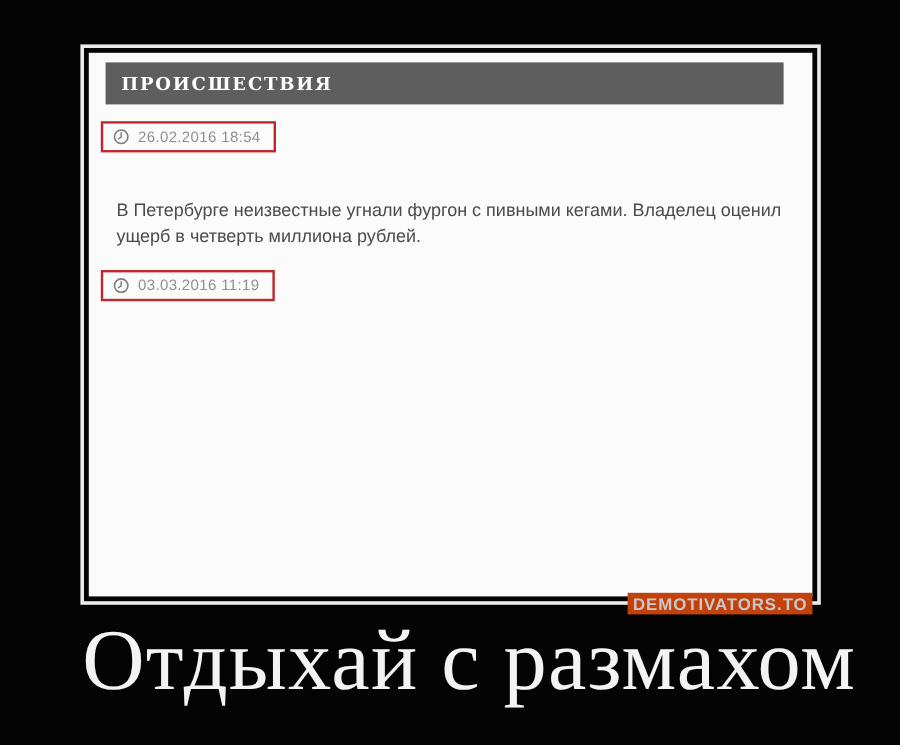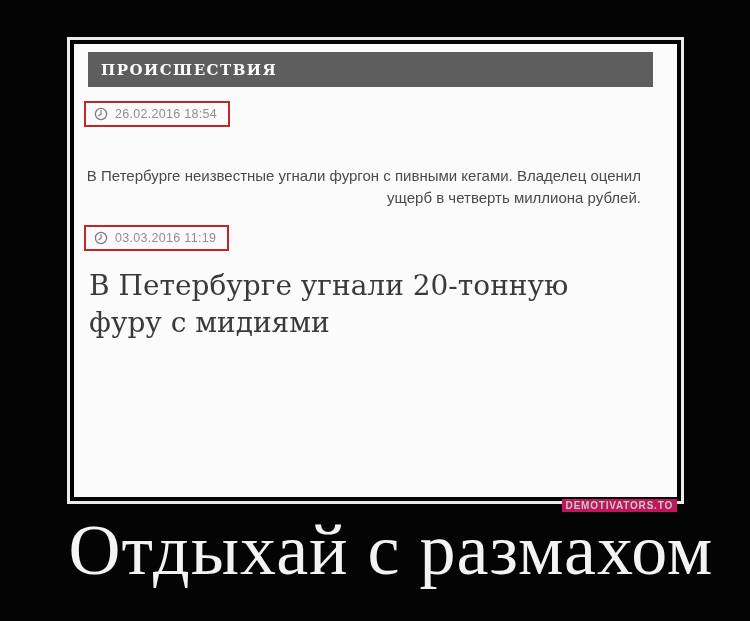--- a/index.html
+++ b/index.html
@@ -68,35 +68,34 @@
     margin: 16px 0 0 15px;
     font-family: "DejaVu Serif", serif;
     font-weight: 400;
     font-size: 28px;
     line-height: 37px;
     color: var(--headline-text, #3a3a3a);
   }
   h1.headline.first { white-space: nowrap; }
   h1.headline.two-line { max-width: 500px; }
   p.summary {
-    margin: 38px 0 0 5px;
+    margin: 38px 0 0 23px;
     max-width: 562px;
     font-size: 15px;
     line-height: 22px;
     color: var(--summary-text, #4b4b4b);
-    text-align: right;
   }
   p.summary.last { margin-top: 34px; max-width: 568px; }
   .watermark {
     position: absolute;
     right: 4px;
     bottom: -11px;
-    background: #be185d;
+    background: #c2410c;
     color: #c9c9c9;
-    font-size: 10px;
+    font-size: 14px;
     font-weight: bold;
     letter-spacing: 0.8px;
     padding: 1px 4px;
     font-family: "Liberation Sans", sans-serif;
     margin-left: 48px;
   }
   .caption {
     position: absolute;
     top: 511px;
     left: 16px;
@@ -133,21 +132,20 @@
       <p class="summary">В Петербурге неизвестные угнали фургон с пивными кегами. Владелец оценил ущерб в четверть миллиона рублей.</p>
 
       <div class="date-row second">
         <svg class="clock" width="14" height="14" viewBox="0 0 14 14">
           <circle cx="7" cy="7" r="5.6" fill="none" stroke="#7d7d7d" stroke-width="1.3"></circle>
           <path d="M7 3.7 V7.2 L4.7 8.7" fill="none" stroke="#7d7d7d" stroke-width="1.2" stroke-linecap="round"></path>
         </svg>
         <span class="stamp">03.03.2016 11:19</span>
       </div>
 
-      <h1 class="headline two-line">В Петербурге угнали 20-тонную фуру с мидиями</h1>
 
 
     </div>
 
     <div class="watermark">DEMOTIVATORS.TO</div>
   </div>
 
   <div class="caption">Отдыхай с размахом</div>
 
 </div>

